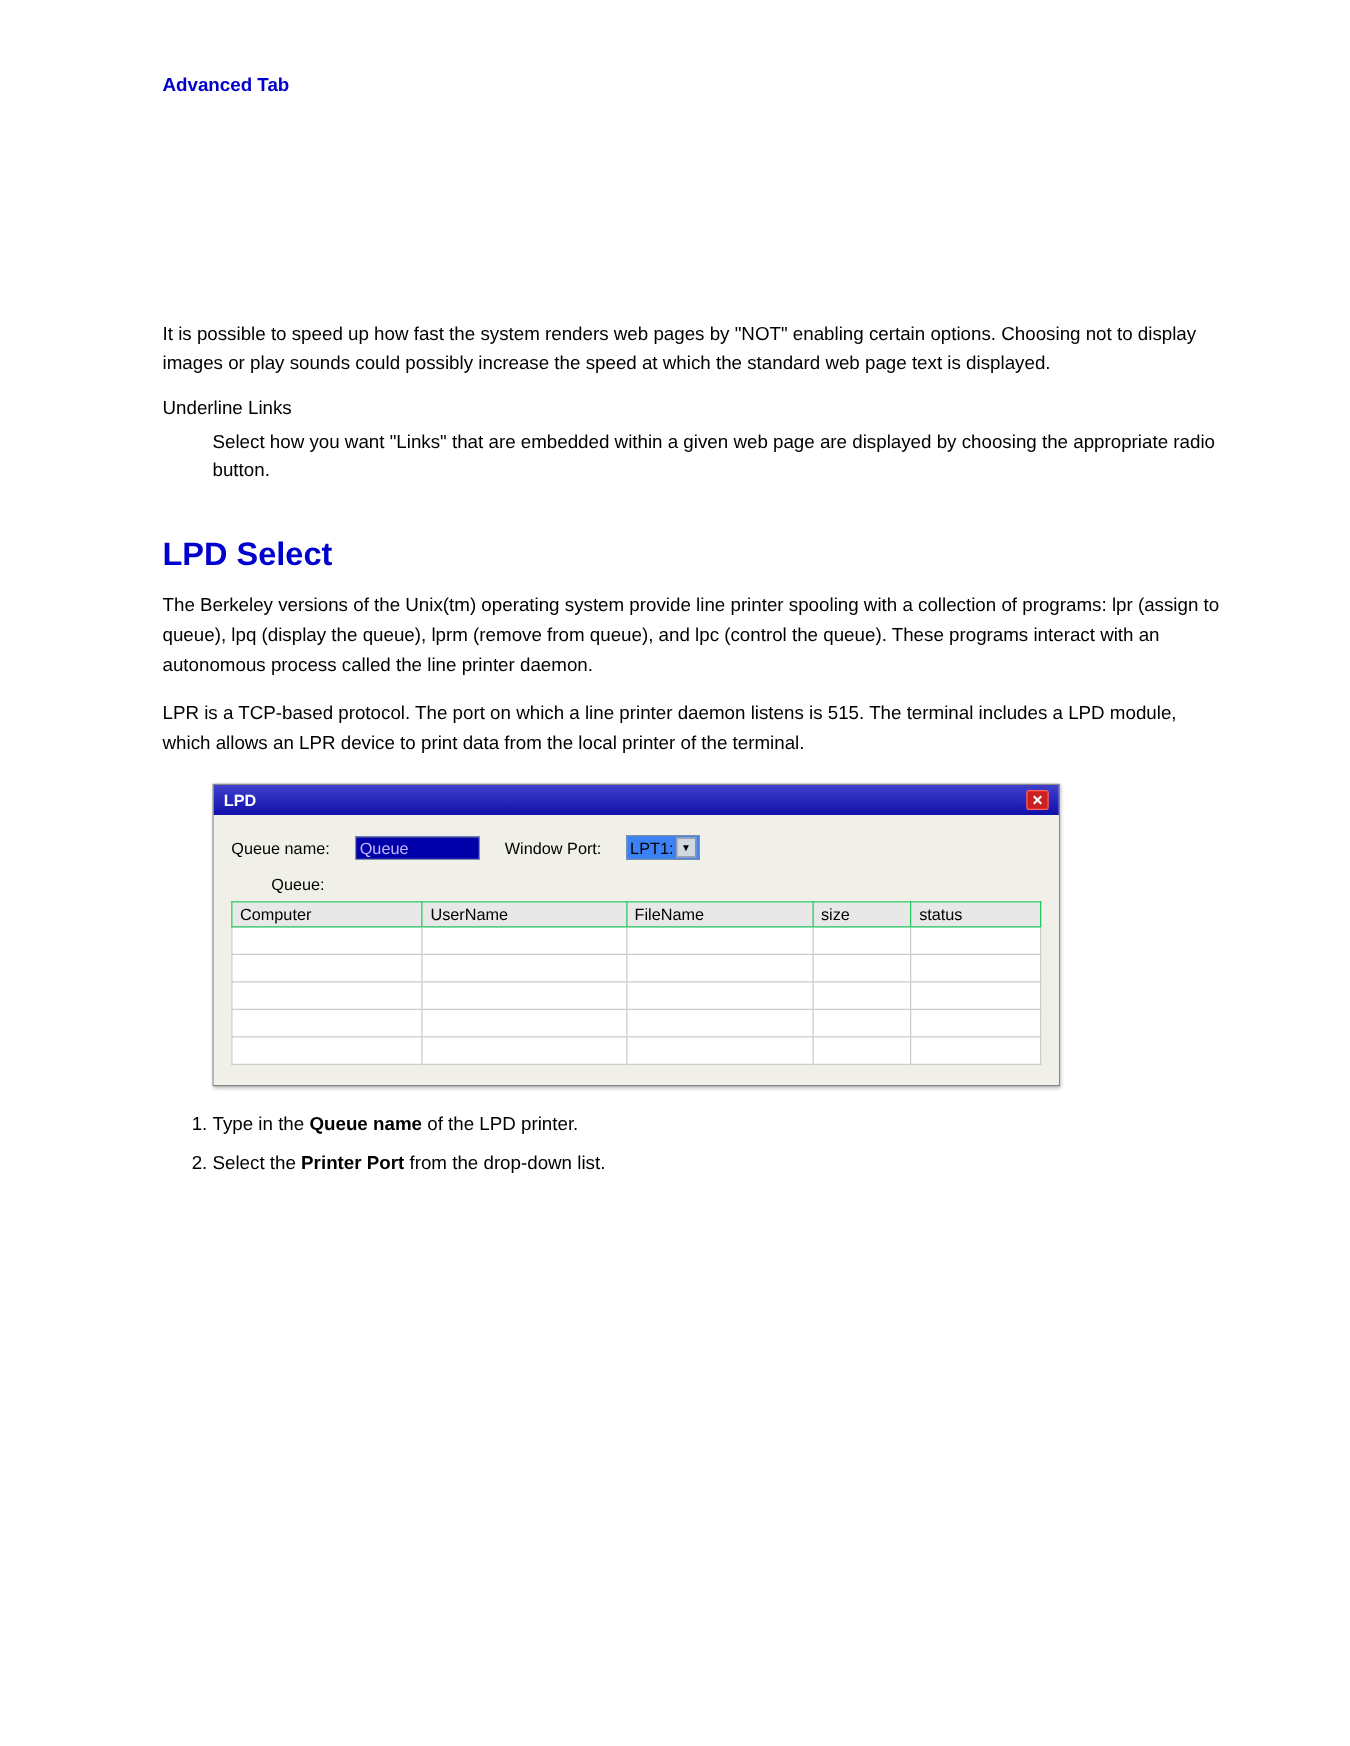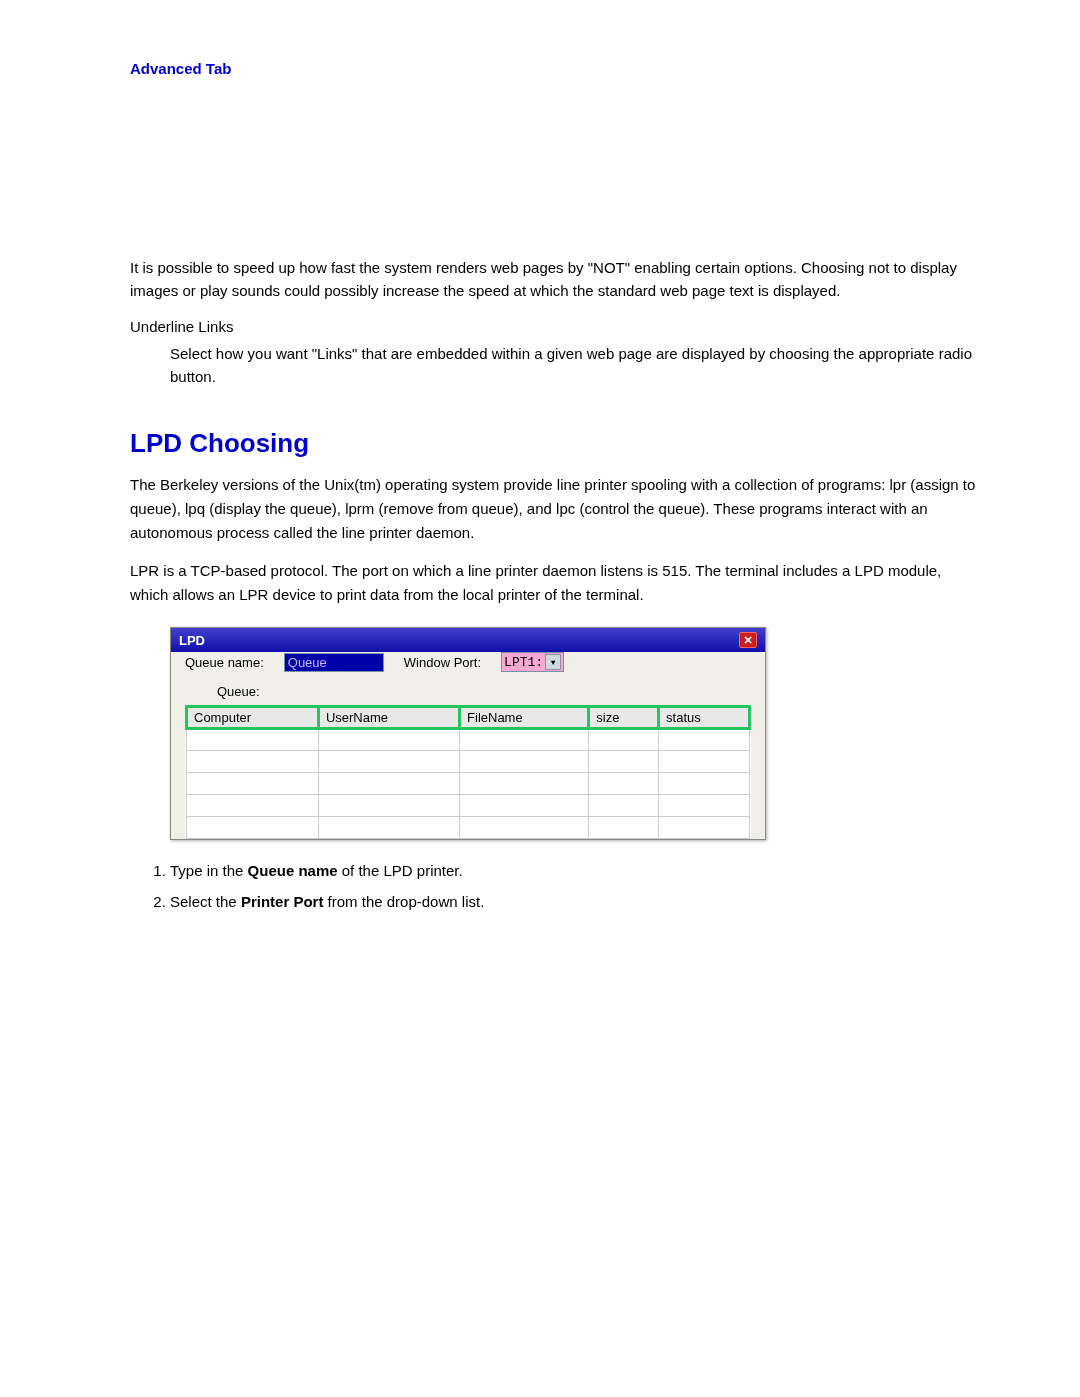--- a/index.html
+++ b/index.html
@@ -67,21 +67,21 @@
       color: #0000cc;
       font-weight: bold;
       font-size: 15px;
       margin-left: 40px;
       margin-bottom: 8px;
     }
 
     
     .lpd-window {
       border: 1px solid #888;
-      width: 596px;
+      width: 678px;
       margin-left: 40px;
       margin-bottom: 20px;
       font-family: Arial, Helvetica, sans-serif;
       font-size: 13px;
       box-shadow: 1px 1px 3px rgba(0,0,0,0.3);
     }
 
     .lpd-titlebar {
       background: linear-gradient(to bottom, #4040cc, #1010aa);
       color: white;
@@ -107,21 +107,21 @@
       height: 16px;
       display: flex;
       align-items: center;
       justify-content: center;
       cursor: pointer;
       border-radius: 2px;
     }
 
     .lpd-body {
       background: #f0f0e8;
-      padding: 0 14px;
+      padding: 16px 14px;
     }
 
     .lpd-row1 {
       display: flex;
       align-items: center;
       margin-bottom: 12px;
       gap: 20px;
     }
 
     .lpd-label {
@@ -137,27 +137,26 @@
     }
 
     .lpd-input.selected {
       background: #0000aa;
       color: #c4b5fd;
       selection: highlight;
     }
 
     .lpd-select {
       border: 1px solid #7890a8;
-      background: #f9a8d4;
+      background: #3b82f6;
       padding: 1px 2px;
       font-size: 13px;
       display: flex;
       align-items: center;
       gap: 2px;
-      font-family: Liberation Mono, monospace;
     }
 
     .lpd-select-text {
       font-size: 13px;
     }
 
     .lpd-select-arrow {
       background: #d0d8e0;
       border: 1px solid #9090a0;
       width: 16px;
@@ -175,21 +174,21 @@
     }
 
     .lpd-table {
       width: 100%;
       border-collapse: collapse;
       font-size: 13px;
       background: white;
     }
 
     .lpd-table th {
-      border: 3px solid #22c55e;
+      border: 1px solid #22c55e;
       background: #e8e8e8;
       padding: 2px 6px;
       font-weight: normal;
       text-align: left;
     }
 
     .lpd-table td {
       border: 1px solid #aaa;
       padding: 2px 6px;
       height: 20px;
@@ -216,21 +215,21 @@
 <div class="advanced-tab-heading">Advanced Tab</div>
 
 <p class="intro-paragraph">It is possible to speed up how fast the system renders web pages by "NOT" enabling certain options.  Choosing not to display images or play sounds could possibly increase the speed at which the standard web page text is displayed.</p>
 
 <div>
   <div class="underline-links-heading">Underline Links</div>
   <p class="underline-links-body">Select how you want "Links" that are embedded within a given web page are displayed by choosing the appropriate radio button.</p>
 </div>
 
 <div class="lpd-setting-section">
-  <h2 class="lpd-setting-title">LPD Choosing</h2>
+  <h2 class="lpd-setting-title">LPD Select</h2>
 
   <p class="lpd-intro">The Berkeley versions of the Unix(tm) operating system provide line printer spooling with a collection of programs: lpr (assign to queue), lpq (display the queue), lprm (remove from queue), and lpc (control the queue). These programs interact with an autonomous process called the line printer daemon.</p>
 
   <p class="lpd-desc">LPR is a TCP-based protocol. The port on which a line printer daemon listens is 515. The terminal includes a LPD module, which allows an LPR device to print data from the local printer of the terminal.</p>
 
 
   <div class="lpd-window">
 
     <div class="lpd-titlebar">
       <span class="lpd-title-text">LPD</span>

